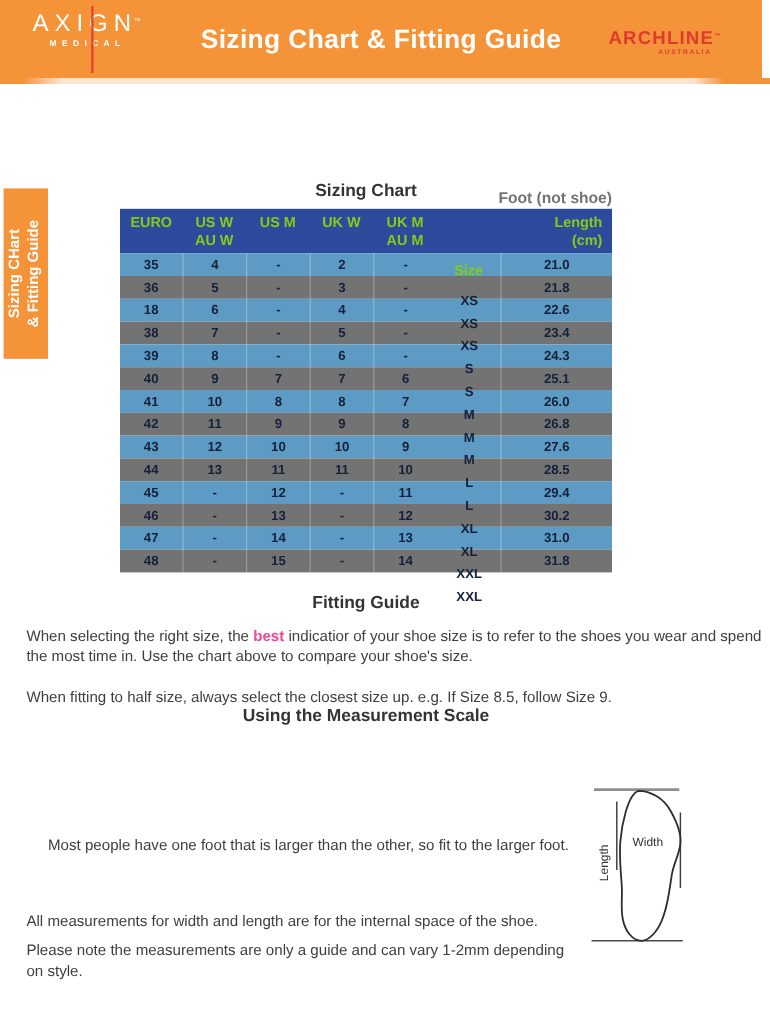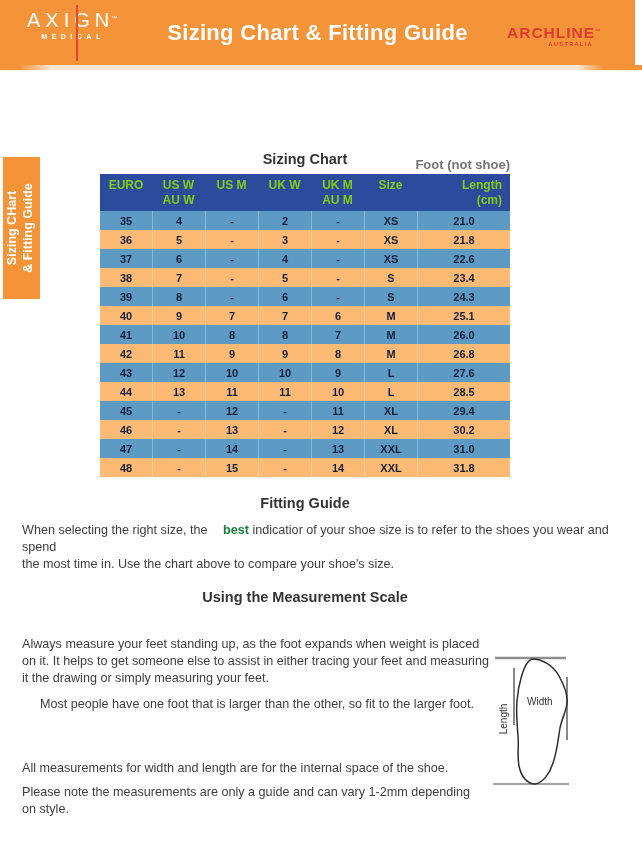--- a/index.html
+++ b/index.html
@@ -35,34 +35,34 @@
      font-size:13px;font-weight:bold;color:#737373;}
 
   
   .size-table{position:absolute;left:100px;top:174px;width:410px;}
   .thead{display:flex;background:#2C4B9C;height:37px;}
   .th{box-sizing:border-box;display:flex;flex-direction:column;align-items:center;
       padding-top:4px;color:#84cc16;font-size:12px;font-weight:bold;line-height:15px;}
   .th.c6{align-items:flex-end;padding-right:8px;}
   .tr{display:flex;height:19px;}
   .tr.blu{background:#5E9BC4;}
-  .tr.lav{background:#fdba74;}
+  .tr.lav{background:#737373;}
   .td{box-sizing:border-box;display:flex;align-items:center;justify-content:center;
       font-size:11px;font-weight:bold;color:#15203A;}
   .td + .td{border-left:1px solid rgba(255,255,255,0.28);}
   .td.c6{}
-  .c0{width:52px;}.c1{width:53px;}.c2{width:53px;}.c3{width:53px;}.c4{width:53px;}.c5{width:53px;}.c6{width:93px;}
+  .c0{width:52px;}.c1{width:53px;}.c2{width:53px;}.c3{width:53px;}.c4{width:53px;}.c5{width:53px;margin-top:40px;}.c6{width:93px;}
 
   
   .h-center{position:absolute;left:0;width:610px;margin:0;text-align:center;
      font-size:14.5px;font-weight:bold;color:#333;}
   .h-fitting{top:495px;}
   .h-measure{top:589px;}
   .p{position:absolute;left:22px;margin:0;font-size:12.6px;line-height:17px;color:#3E3E3E;white-space:pre-line;}
-  .p b{color:#15803d;margin-left:12px;}
+  .p b{color:#ec4899;}
   .p1{top:522px;width:620px;}
   .p2{top:573px;width:620px;}
   .p3{top:611px;width:620px;}
   .p4{top:636px;width:500px;}
   .p5{top:696px;left:40px;width:600px;}
   .p6{top:760px;width:620px;}
   .p7{top:784px;width:480px;}
 
   
   .foot-diagram{position:absolute;left:490px;top:650px;width:85px;height:142px;}
@@ -135,21 +135,21 @@
         <div class="tr lav">
           <div class="td c0">36</div>
           <div class="td c1">5</div>
           <div class="td c2">-</div>
           <div class="td c3">3</div>
           <div class="td c4">-</div>
           <div class="td c5">XS</div>
           <div class="td c6">21.8</div>
         </div>
         <div class="tr blu">
-          <div class="td c0">37</div>
+          <div class="td c0">18</div>
           <div class="td c1">6</div>
           <div class="td c2">-</div>
           <div class="td c3">4</div>
           <div class="td c4">-</div>
           <div class="td c5">XS</div>
           <div class="td c6">22.6</div>
         </div>
         <div class="tr lav">
           <div class="td c0">38</div>
           <div class="td c1">7</div>
@@ -248,25 +248,23 @@
           <div class="td c4">14</div>
           <div class="td c5">XXL</div>
           <div class="td c6">31.8</div>
         </div>
       </div>
   </div>
 
   <h2 class="h-center h-fitting">Fitting Guide</h2>
   <p class="p p1"><span>When selecting the right size, the </span><b>best</b><span> indicatior of your shoe size is to refer to the shoes you wear and spend
 the most time in. Use the chart above to compare your shoe's size.</span></p>
+  <p class="p p2">When fitting to half size, always select the closest size up. e.g. If Size 8.5, follow Size 9.</p>
 
   <h2 class="h-center h-measure">Using the Measurement Scale</h2>
-  <p class="p p4">Always measure your feet standing up, as the foot expands when weight is placed
-on it. It helps to get someone else to assist in either tracing your feet and measuring
-it the drawing or simply measuring your feet.</p>
   <p class="p p5">Most people have one foot that is larger than the other, so fit to the larger foot.</p>
   <p class="p p6">All measurements for width and length are for the internal space of the shoe.</p>
   <p class="p p7">Please note the measurements are only a guide and can vary 1-2mm depending
 on style.</p>
 
   <svg class="foot-diagram" viewBox="0 0 85 142" xmlns="http://www.w3.org/2000/svg">
     <line x1="5" y1="8" x2="76" y2="8" stroke="#8f8f8f" stroke-width="2.4"></line>
     <line x1="3" y1="134" x2="79" y2="134" stroke="#4a4a4a" stroke-width="1.2"></line>
     <line x1="24" y1="18" x2="24" y2="75" stroke="#3a3a3a" stroke-width="1.2"></line>
     <line x1="77" y1="27" x2="77" y2="90" stroke="#3a3a3a" stroke-width="1.2"></line>

